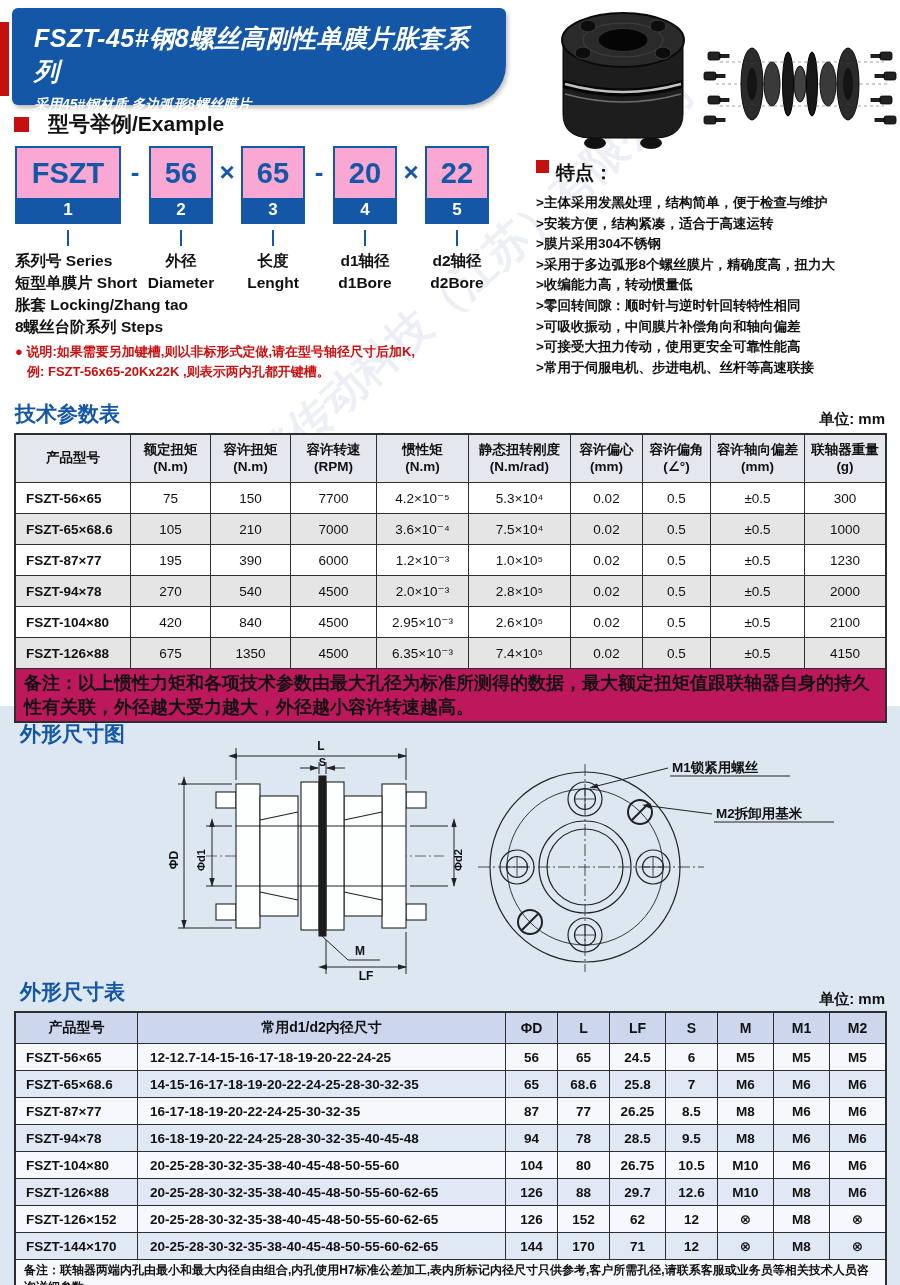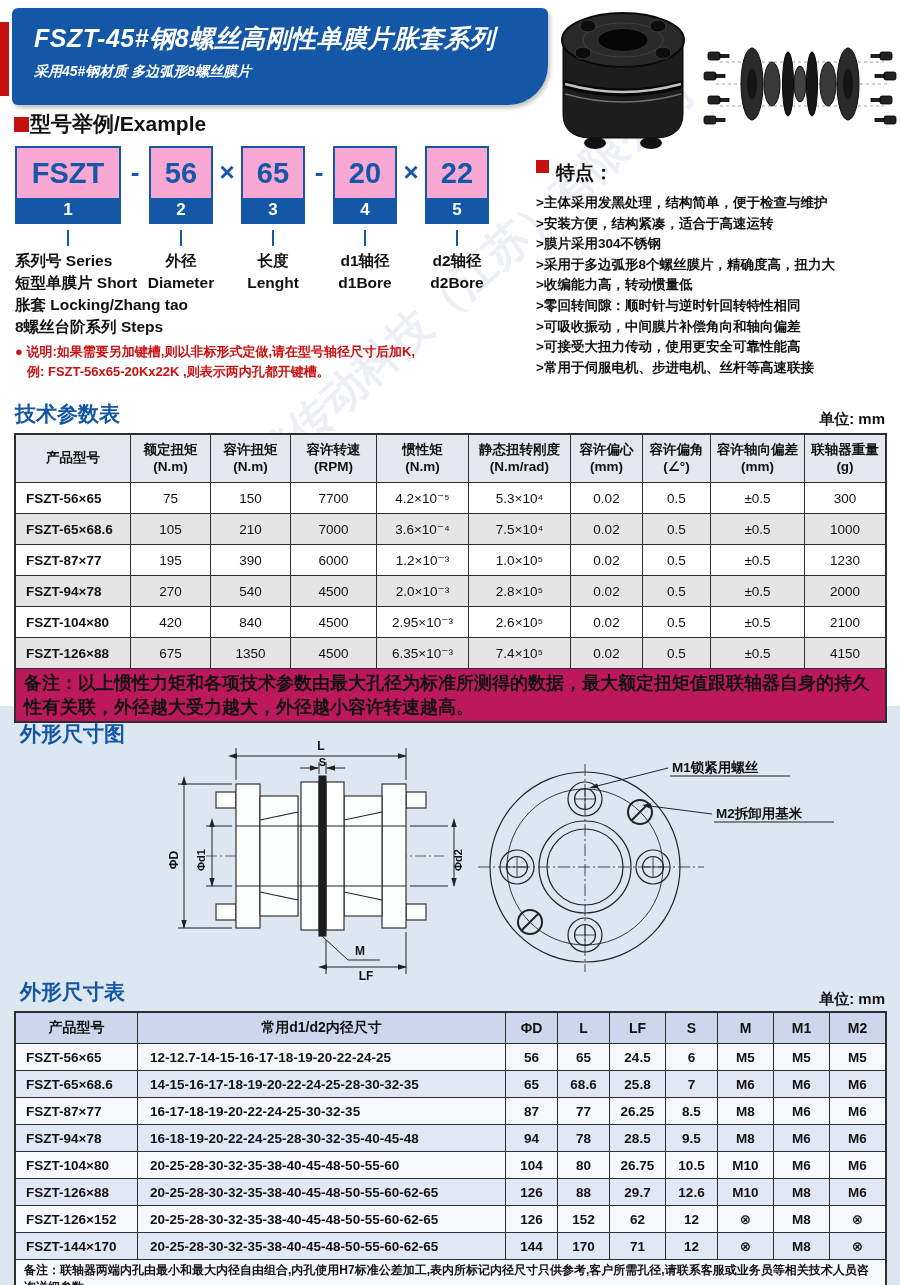--- a/index.html
+++ b/index.html
@@ -7,31 +7,31 @@
   .page{position:relative;width:900px;height:1285px;background:#fff;overflow:hidden;}
 
   
   .wm{position:absolute;color:rgba(96,126,175,0.12);font-size:44px;font-weight:700;
       transform:rotate(-42deg);white-space:nowrap;pointer-events:none;z-index:0;}
   .logo-blob{position:absolute;left:-14px;width:30px;height:34px;border-radius:50%;
       background:rgba(225,96,70,0.4);filter:blur(2px);z-index:0;}
 
   
   .header-accent{position:absolute;left:0;top:22px;width:9px;height:74px;background:#c60f0f;}
-  .header-bar{position:absolute;left:12px;top:8px;width:536px;height:97px;background:#1457a6;
+  .header-bar{position:absolute;left:12px;top:8px;width:494px;height:97px;background:#1457a6;
       border-radius:6px 6px 40px 6px;box-shadow:2px 3px 4px rgba(0,0,0,0.25);
       padding:14px 16px 0 22px;box-sizing:border-box;z-index:1;}
   .header-title{color:#fff;font-size:25px;font-weight:700;font-style:italic;letter-spacing:0.5px;}
   .header-sub{color:#fff;font-size:14px;font-weight:700;font-style:italic;margin-top:8px;}
 
   
   .photo{position:absolute;z-index:1;}
 
   
-  .sec-title{position:absolute;display:flex;align-items:center;gap:1px;z-index:1;}
+  .sec-title{position:absolute;display:flex;align-items:center;gap:19px;z-index:1;}
   .red-sq{width:15px;height:15px;background:#c60f0f;flex:0 0 auto;}
   .sec-title-text{font-size:21px;font-weight:700;color:#111;}
 
   .model-row{position:absolute;left:15px;top:146px;display:flex;z-index:1;}
   .mbox{border:2px solid #1457a6;background:#f9a8d4;box-sizing:border-box;}
   .mbox.w1{width:106px;} .mbox.w2{width:64px;}
   .mbox-top{height:50px;display:flex;align-items:center;justify-content:center;
       font-size:29px;font-weight:700;color:#1457a6;}
   .mbox-num{height:24px;background:#1457a6;color:#fff;display:flex;align-items:center;
       justify-content:center;font-size:17px;font-weight:700;}

